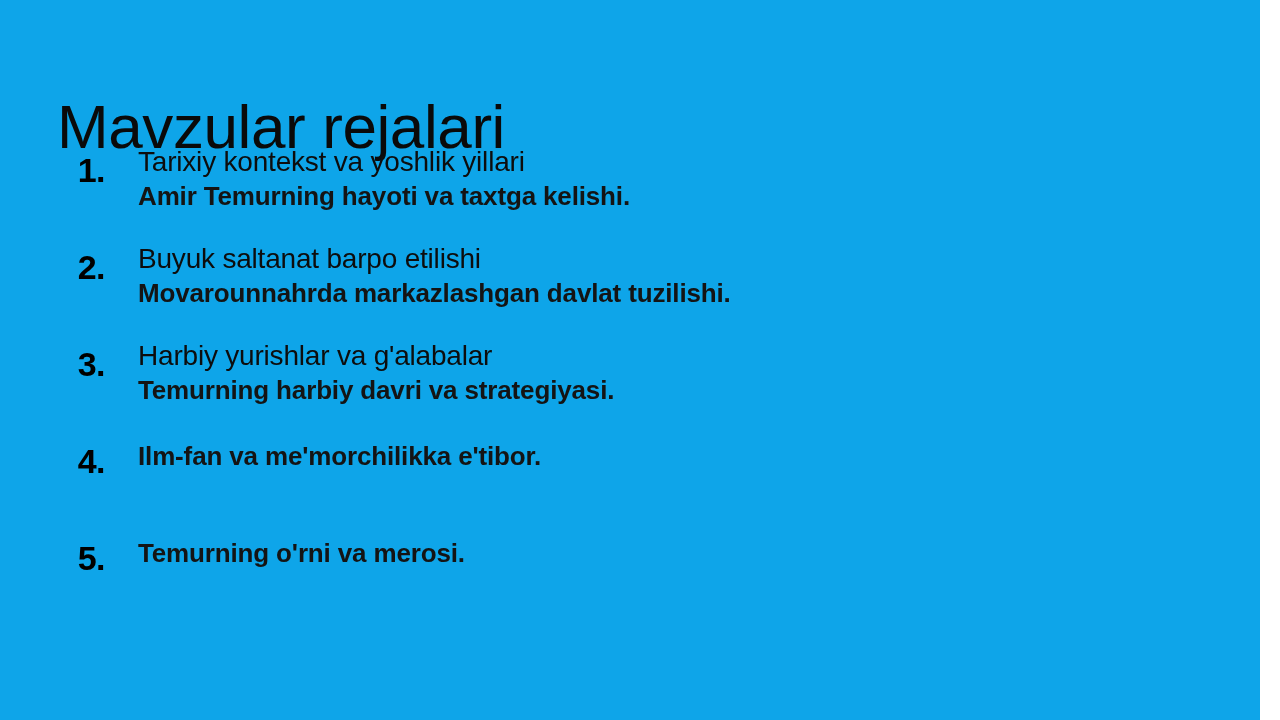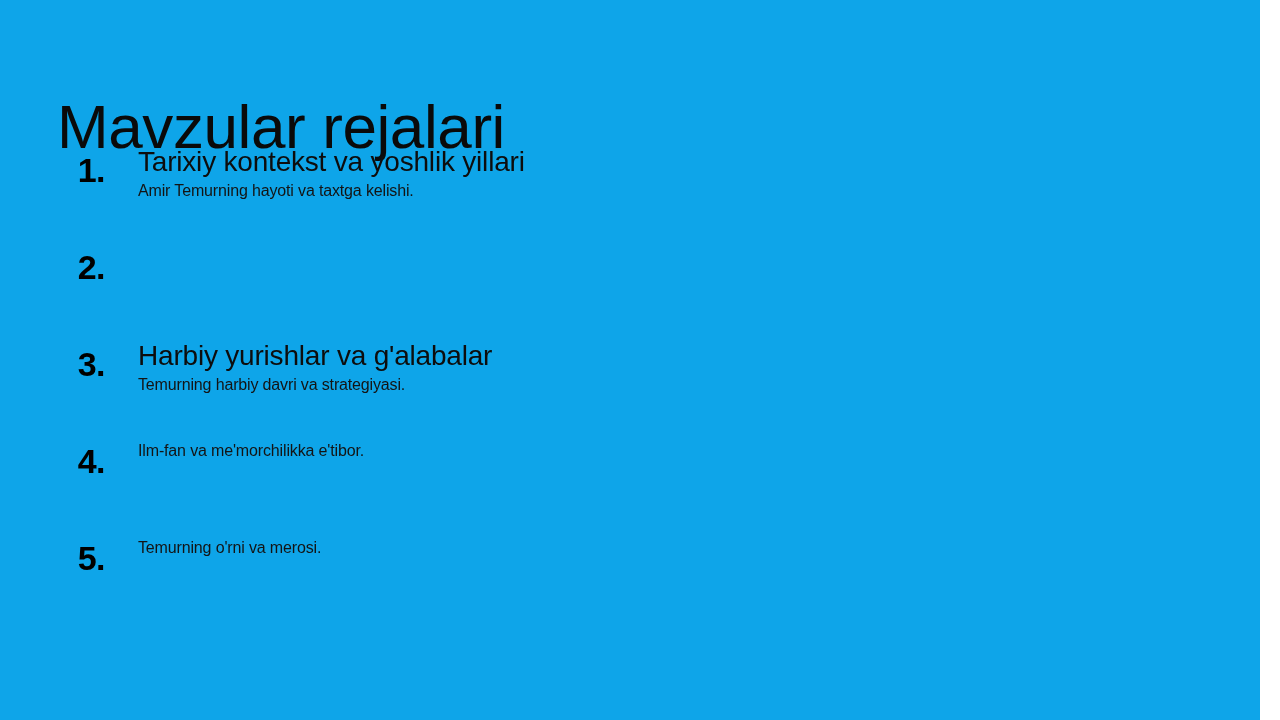--- a/index.html
+++ b/index.html
@@ -73,22 +73,22 @@
     font-size: 28px;
     font-weight: 400;
     line-height: 1.12;
     letter-spacing: -0.2px;
     color: #0d0d0d;
     white-space: nowrap;
   }
 
   .item-subtitle {
     margin-top: 4px;
-    font-size: 16px;
-    font-weight: 400;
+    font-size: 26px;
+    font-weight: 700;
     line-height: 1.2;
     letter-spacing: -0.15px;
     color: #141414;
     white-space: nowrap;
   }
 </style>
 </head>
 <body>
 
 <div class="slide">
@@ -100,20 +100,24 @@
     <div class="agenda-item">
       <div class="item-number">1.</div>
       <div class="item-body">
         <div class="item-heading">Tarixiy kontekst va yoshlik yillari</div>
         <div class="item-subtitle">Amir Temurning hayoti va taxtga kelishi.</div>
       </div>
     </div>
 
     <div class="agenda-item">
       <div class="item-number">2.</div>
+      <div class="item-body">
+        <div class="item-heading">Buyuk saltanat barpo etilishi</div>
+        <div class="item-subtitle">Movarounnahrda markazlashgan davlat tuzilishi.</div>
+      </div>
     </div>
 
     <div class="agenda-item">
       <div class="item-number">3.</div>
       <div class="item-body">
         <div class="item-heading">Harbiy yurishlar va g'alabalar</div>
         <div class="item-subtitle">Temurning harbiy davri va strategiyasi.</div>
       </div>
     </div>
 

